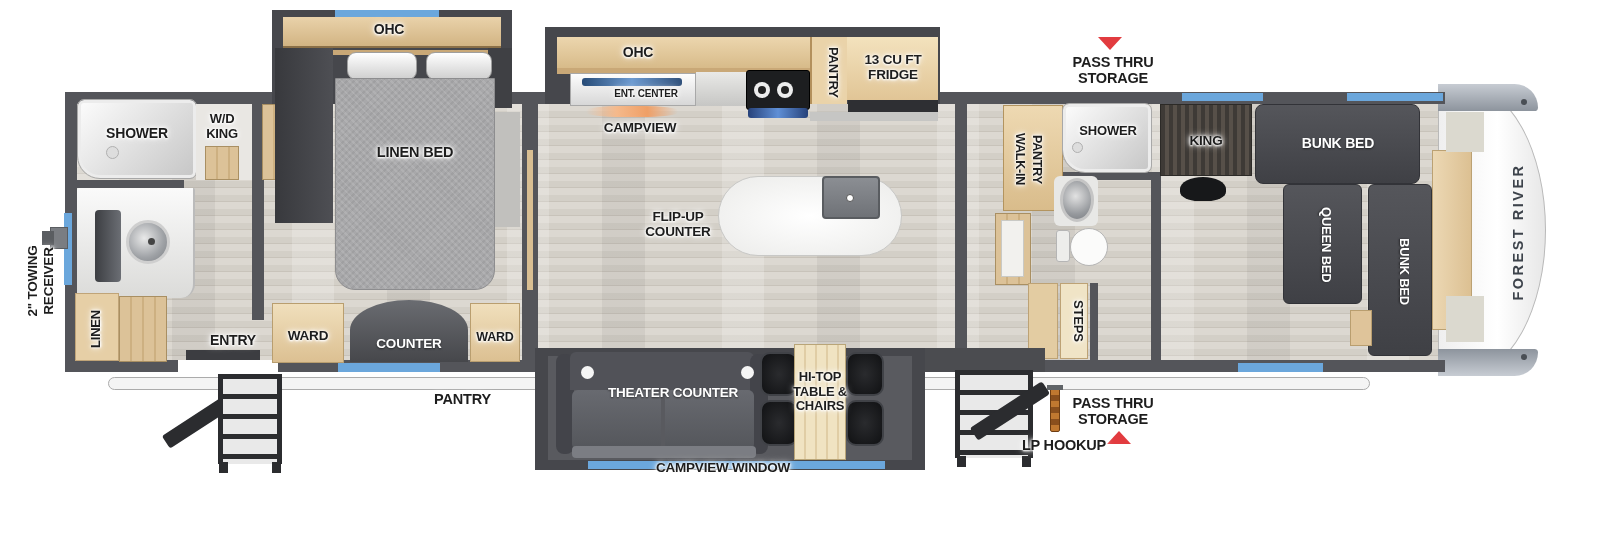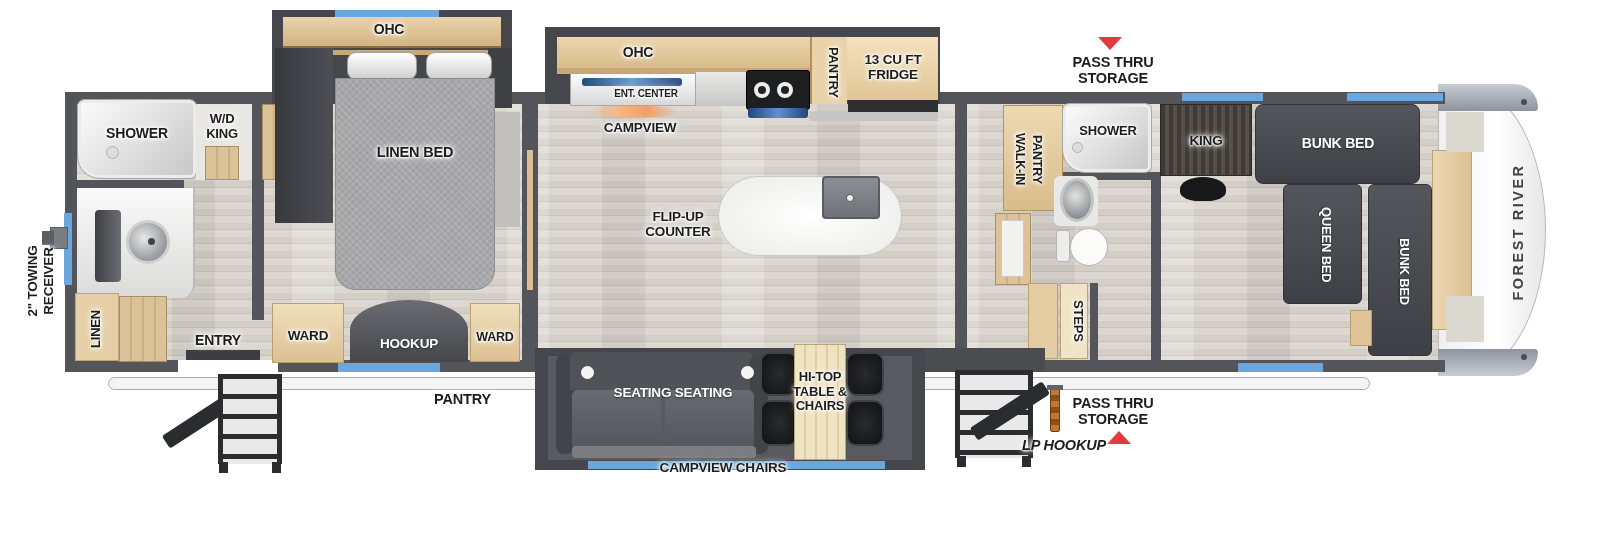--- a/index.html
+++ b/index.html
@@ -169,49 +169,49 @@
   <div class="abs" style="left:1022px;top:456px;width:9px;height:11px;background:#2b2c2f;"></div>
 
   <div class="abs" style="left:1050px;top:388px;width:10px;height:44px;background:repeating-linear-gradient(180deg,#c07830 0 6px,#8a4f1d 6px 12px);border:1px solid #6e3d12;border-radius:2px;"></div>
   <div class="abs" style="left:1047px;top:385px;width:16px;height:5px;background:#606468;"></div>
   <div class="abs" style="left:50px;top:227px;width:18px;height:22px;background:#7a7d82;border:1px solid #5a5d61;"></div>
   <div class="abs" style="left:42px;top:231px;width:12px;height:14px;background:#5a5d61;"></div>
 
   <div class="abs lbl" style="left:90px;top:126px;width:94px;font-size:14px;">SHOWER</div>
   <div class="abs lbl" style="left:198px;top:112px;width:48px;font-size:13px;">W/D KING</div>
   <div class="abs lbl" style="left:67px;top:321px;width:60px;height:16px;font-size:13px;transform:rotate(-90deg);">LINEN</div>
-  <div class="abs lbl" style="left:180px;top:333px;width:76px;font-size:14px;">ENTRY</div>
+  <div class="abs lbl" style="left:180px;top:333px;width:76px;font-size:14px;text-align:right;">ENTRY</div>
 
   <div class="abs lbl" style="left:359px;top:22px;width:60px;font-size:14px;">OHC</div>
   <div class="abs lbl" style="left:353px;top:144px;width:124px;font-size:14.5px;">LINEN BED</div>
   <div class="abs lbl" style="left:278px;top:328px;width:60px;font-size:13.5px;">WARD</div>
-  <div class="abs lbl-w" style="left:363px;top:337px;width:92px;font-size:13.5px;">HOOKUP</div>
+  <div class="abs lbl-w" style="left:363px;top:337px;width:92px;font-size:13.5px;">COUNTER</div>
   <div class="abs lbl" style="left:470px;top:330px;width:50px;font-size:12.5px;">WARD</div>
 
   <div class="abs lbl" style="left:608px;top:45px;width:60px;font-size:14px;">OHC</div>
   <div class="abs lbl" style="left:594px;top:88px;width:104px;font-size:10px;">ENT. CENTER</div>
   <div class="abs lbl" style="left:594px;top:120px;width:92px;font-size:13.5px;">CAMPVIEW</div>
   <div class="abs lbl vtext" style="left:818px;top:41px;width:22px;height:62px;font-size:13px;">PANTRY</div>
   <div class="abs lbl" style="left:855px;top:52px;width:76px;font-size:13.5px;">13 CU FT FRIDGE</div>
   <div class="abs lbl" style="left:636px;top:197px;width:84px;font-size:13.5px;margin-top:12px;">FLIP-UP COUNTER</div>
 
-  <div class="abs lbl-w" style="left:598px;top:386px;width:150px;font-size:13.5px;">SEATING SEATING</div>
+  <div class="abs lbl-w" style="left:598px;top:386px;width:150px;font-size:13.5px;">THEATER COUNTER</div>
   <div class="abs lbl" style="left:785px;top:370px;width:70px;font-size:13px;">HI-TOP TABLE &amp; CHAIRS</div>
-  <div class="abs lbl" style="left:648px;top:460px;width:150px;font-size:13.5px;">CAMPVIEW CHAIRS</div>
+  <div class="abs lbl" style="left:648px;top:460px;width:150px;font-size:13.5px;">CAMPVIEW WINDOW</div>
 
   <div class="abs lbl vlr" style="left:1012px;top:112px;width:42px;height:94px;font-size:12.5px;line-height:1.3;">WALK-IN PANTRY</div>
   <div class="abs lbl" style="left:1068px;top:124px;width:80px;font-size:13px;">SHOWER</div>
   <div class="abs lbl vtext" style="left:1063px;top:287px;width:22px;height:68px;font-size:13px;">STEPS</div>
 
   <div class="abs lbl" style="left:1178px;top:133px;width:56px;font-size:13.5px;">KING</div>
   <div class="abs lbl-w" style="left:1272px;top:136px;width:132px;font-size:14px;">BUNK BED</div>
   <div class="abs lbl-w vtext" style="left:1313px;top:192px;width:20px;height:106px;font-size:13px;">QUEEN BED</div>
   <div class="abs lbl-w vtext" style="left:1391px;top:222px;width:20px;height:100px;font-size:13px;">BUNK BED</div>
 
   <div class="abs" style="left:1098px;top:37px;width:0;height:0;border-left:12px solid transparent;border-right:12px solid transparent;border-top:13px solid #e23b3f;"></div>
   <div class="abs lbl" style="left:1056px;top:54px;width:114px;font-size:14.5px;">PASS THRU STORAGE</div>
   <div class="abs lbl" style="left:1056px;top:395px;width:114px;font-size:14.5px;">PASS THRU STORAGE</div>
   <div class="abs" style="left:1107px;top:431px;width:0;height:0;border-left:12px solid transparent;border-right:12px solid transparent;border-bottom:13px solid #e23b3f;"></div>
-  <div class="abs lbl" style="left:1020px;top:437px;width:88px;font-size:14.5px;font-style:italic;">LP HOOKUP</div>
+  <div class="abs lbl" style="left:1020px;top:437px;width:88px;font-size:14.5px;">LP HOOKUP</div>
   <div class="abs lbl" style="left:415px;top:391px;width:95px;font-size:14.5px;">PANTRY</div>
   <div class="abs lbl" style="left:-18px;top:264px;width:120px;height:34px;font-size:13.5px;line-height:1.2;transform:rotate(-90deg);">2" TOWING RECEIVER</div>
 
 </div>
 
 </body></html>

